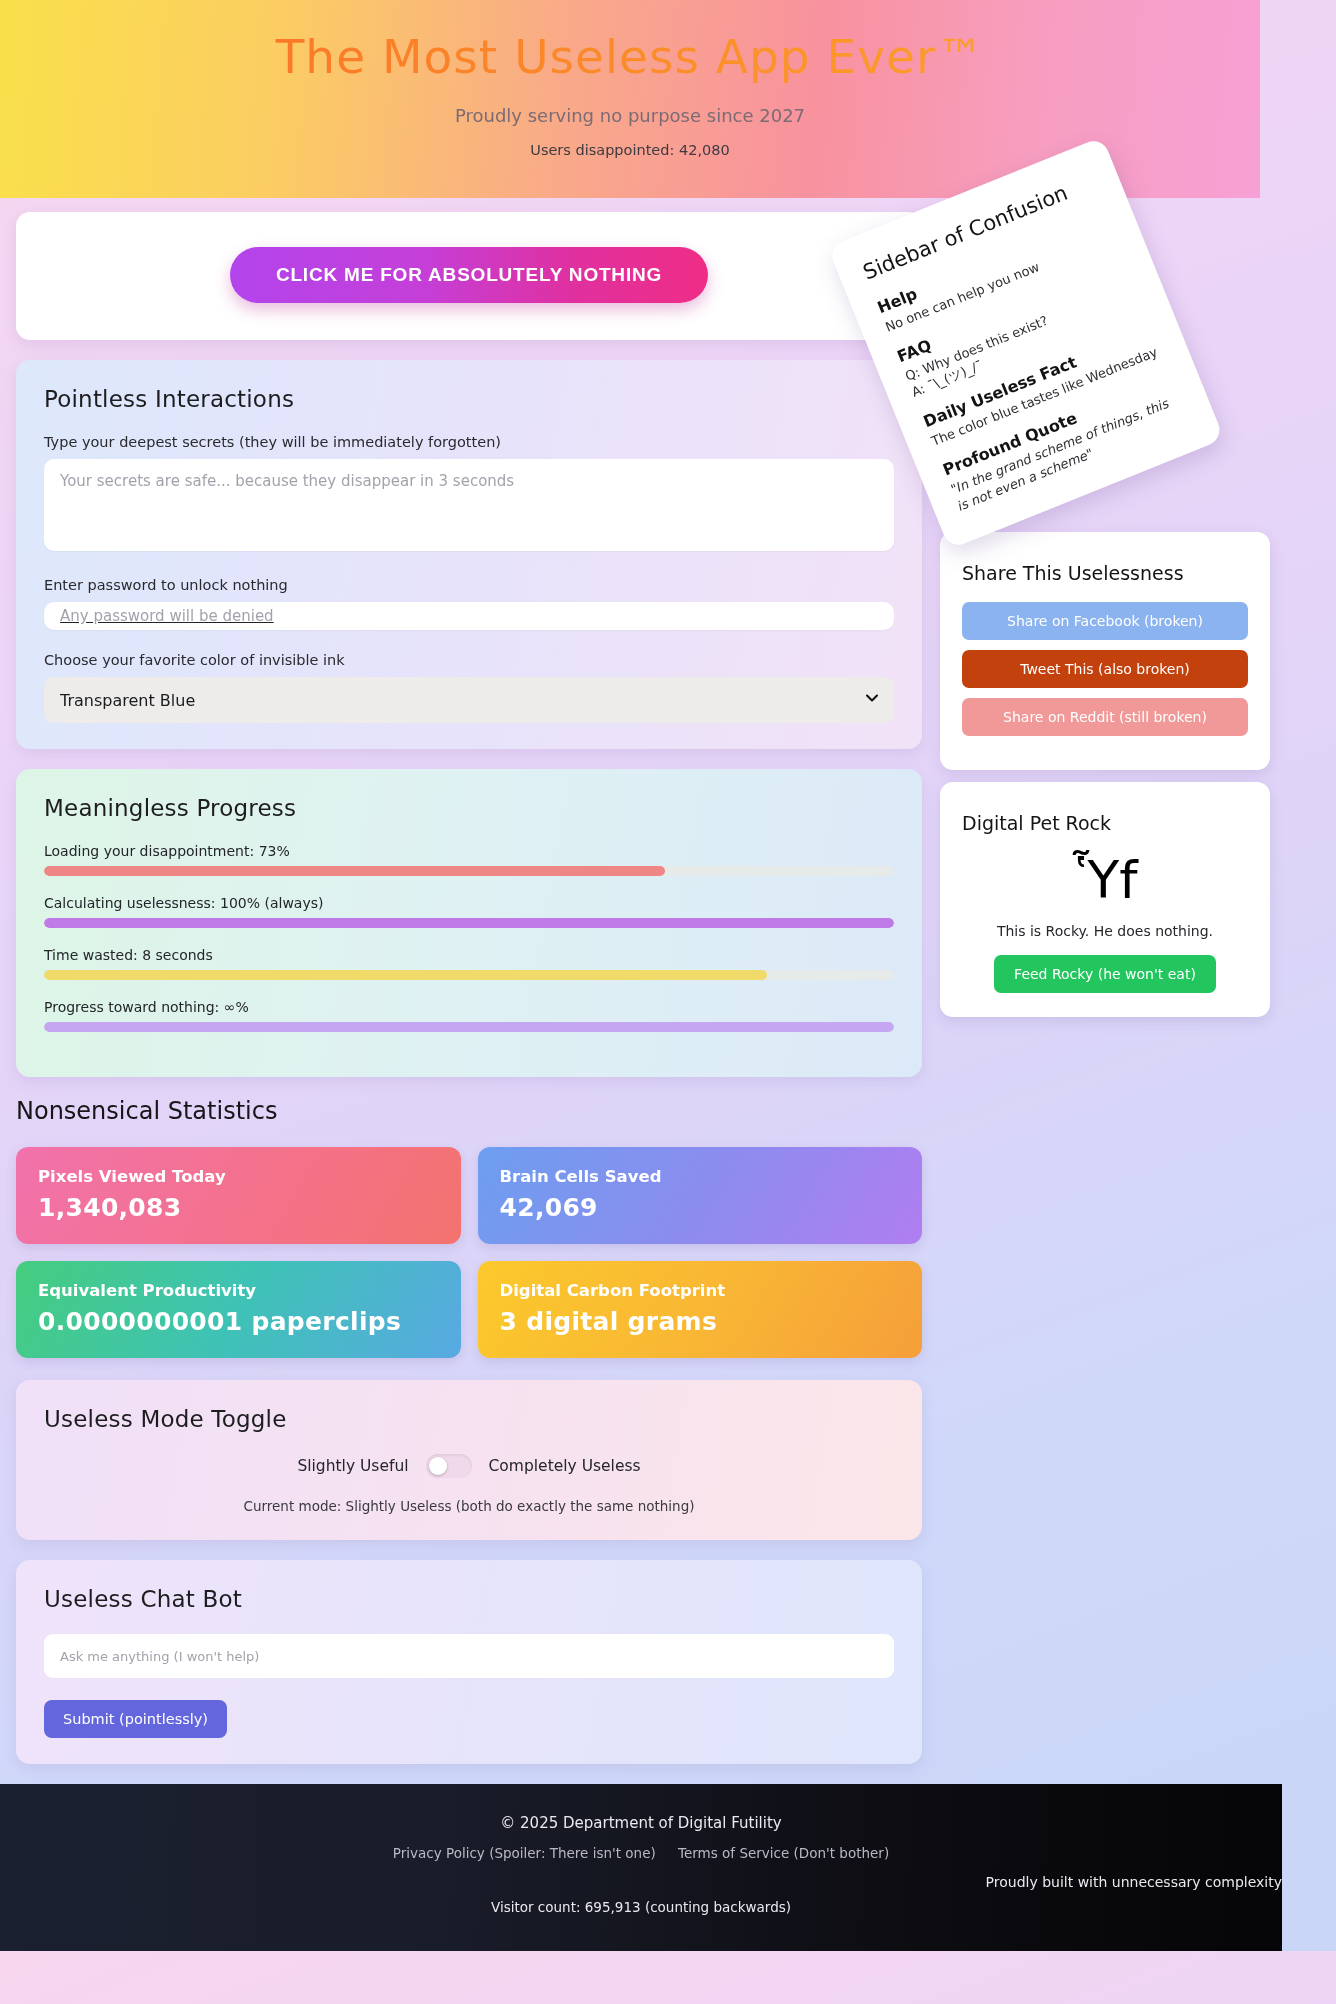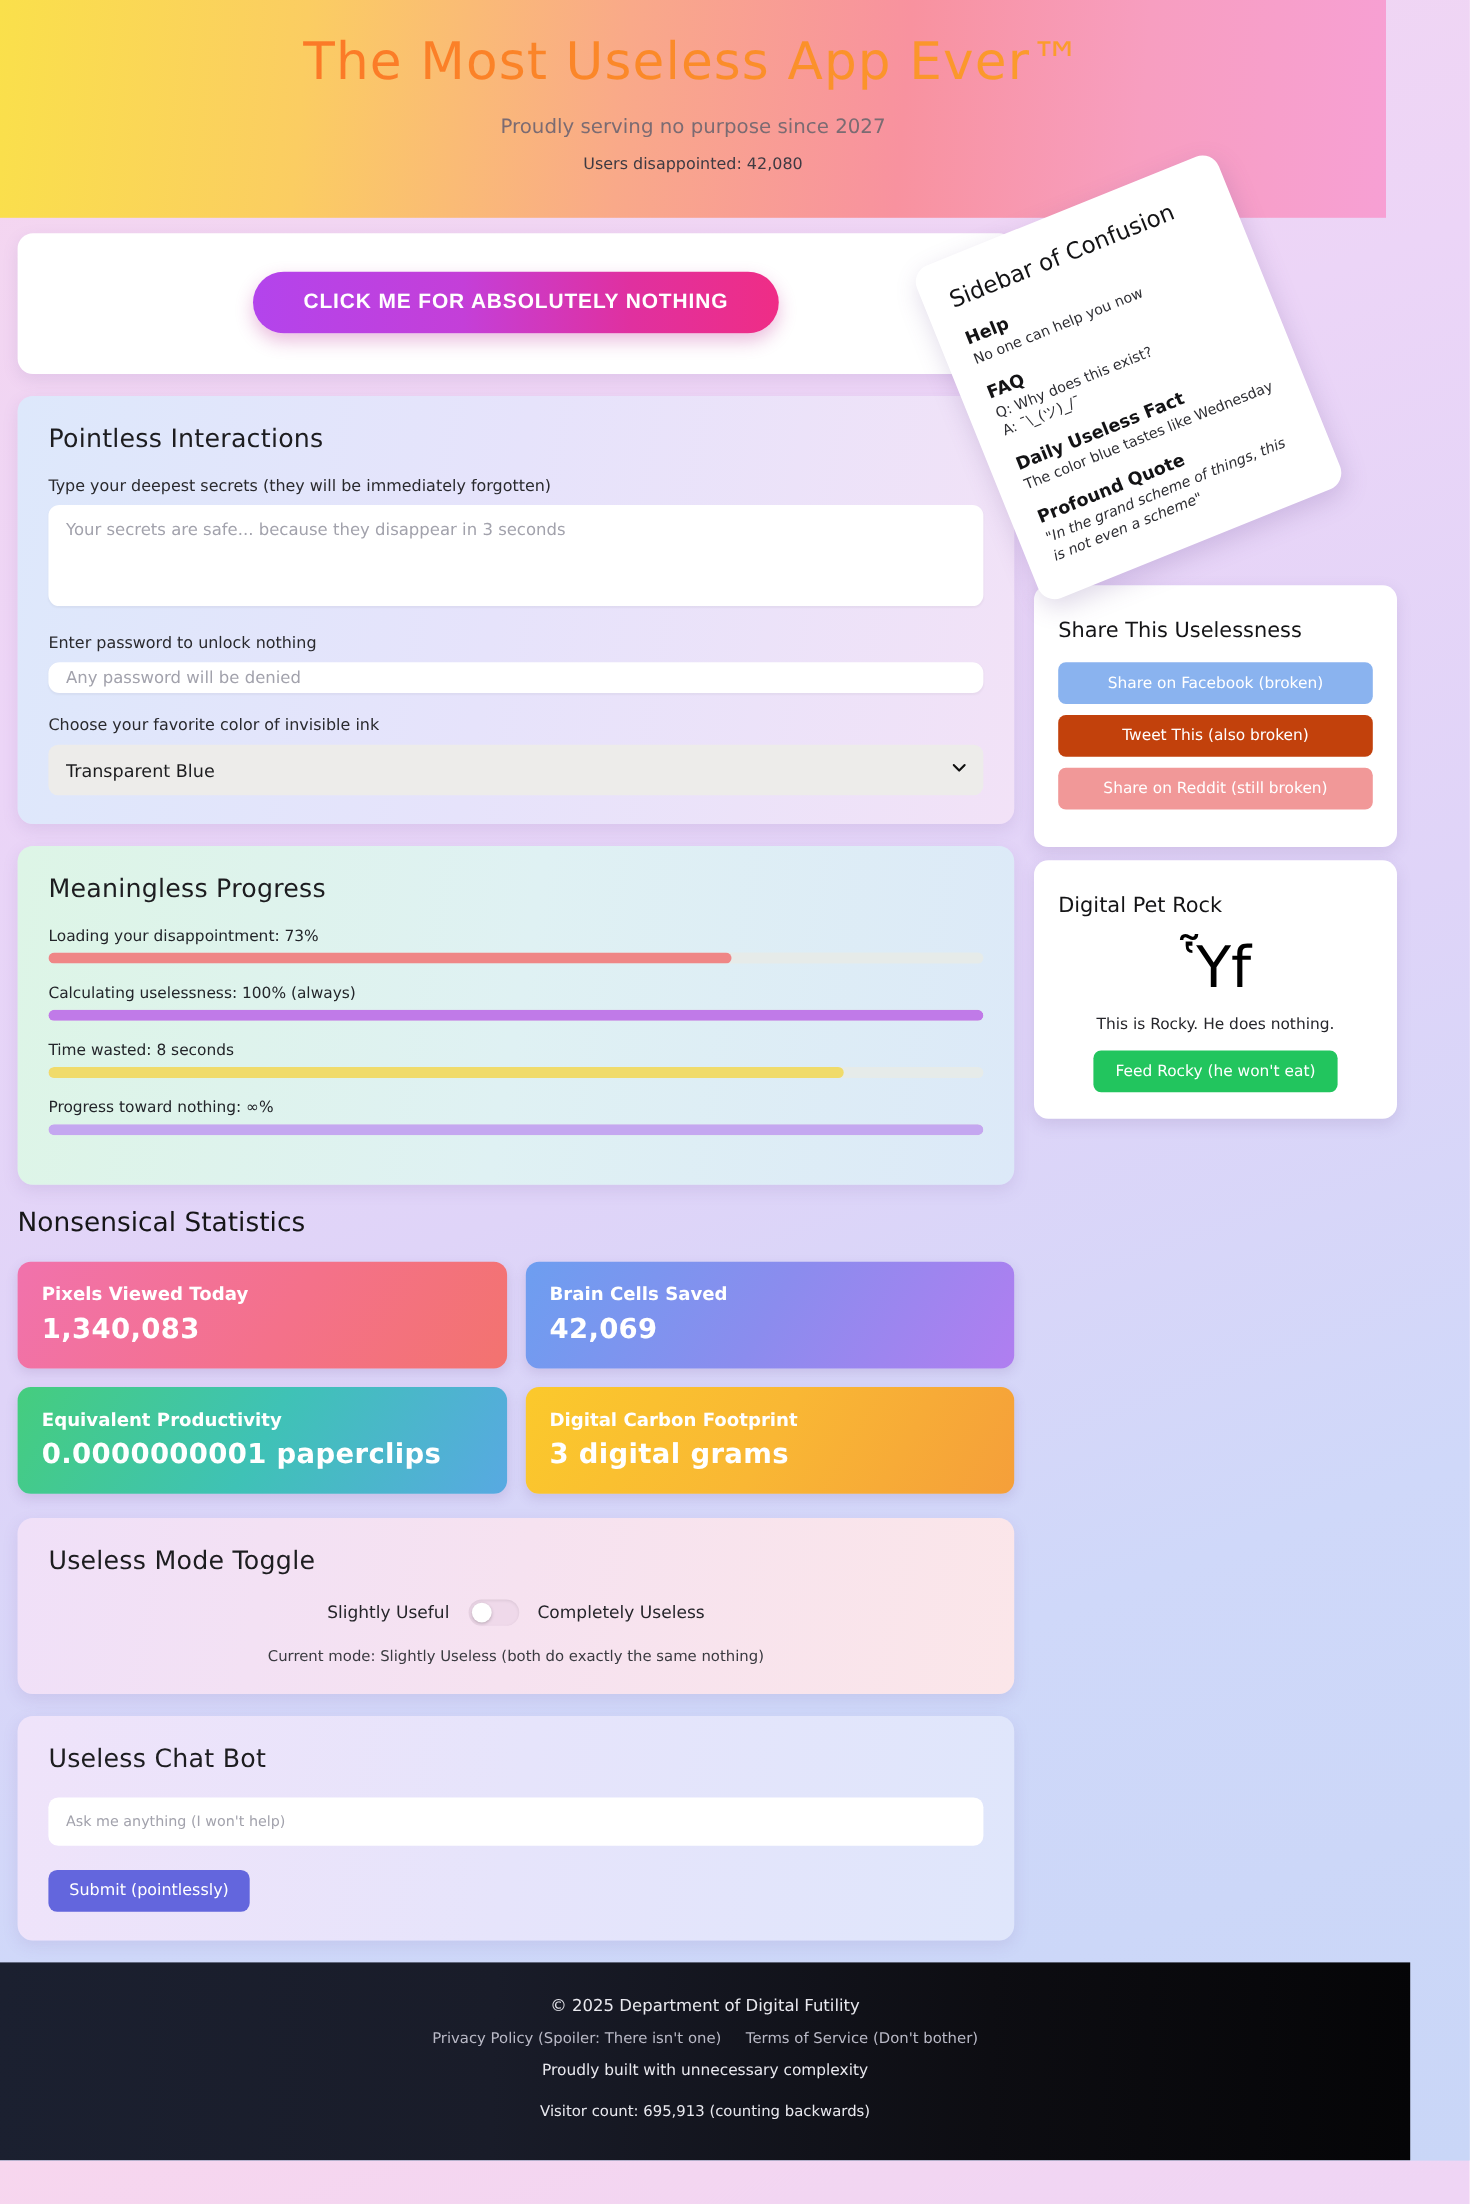--- a/index.html
+++ b/index.html
@@ -88,21 +88,21 @@
     border-radius: 10px;
     background: #ffffff;
     padding: 13px 16px;
     font-family: "DejaVu Sans", sans-serif;
     font-size: 15px;
     color: #222;
     outline: none;
     box-shadow: 0 1px 2px rgba(0,0,0,0.04);
   }
   .txtarea { height: 92px; resize: none; margin-bottom: 22px; }
-  .txtinput { height: 28px; margin-bottom: 22px; }
+  .txtinput { height: 28px; margin-bottom: 22px; text-decoration: underline; }
   .txtarea::placeholder, .txtinput::placeholder { color: #a2a2ac; }
   .selectwrap { position: relative; }
   .sel {
     width: 100%;
     height: 46px;
     border: none;
     border-radius: 9px;
     background: #edecea;
     padding: 0 16px;
     font-family: "DejaVu Sans", sans-serif;
@@ -222,21 +222,21 @@
   .footer {
     width: 1282px;
     background: linear-gradient(92deg, #1b2030 0%, #191c29 35%, #0d0d12 70%, #050507 100%);
     color: #e9e9ef;
     text-align: center;
     padding: 30px 0 36px 0;
   }
   .f1 { font-size: 15px; margin-bottom: 13px; }
   .f2 { font-size: 13.5px; color: #b9b9c6; margin-bottom: 13px; }
   .f2 a { color: #b9b9c6; text-decoration: none; margin: 0 9px; }
-  .f3 { font-size: 14px; margin-bottom: 22px; }
+  .f3 { font-size: 14px; margin-bottom: 9px; text-align: right; }
   .f4 { font-size: 13.5px; }
 </style>
 </head>
 <body>
 
 <div class="page">
 
   <div class="header">
     <div class="app-title">The Most Useless App Ever™</div>
     <div class="app-sub">Proudly serving no purpose since 2027</div>

